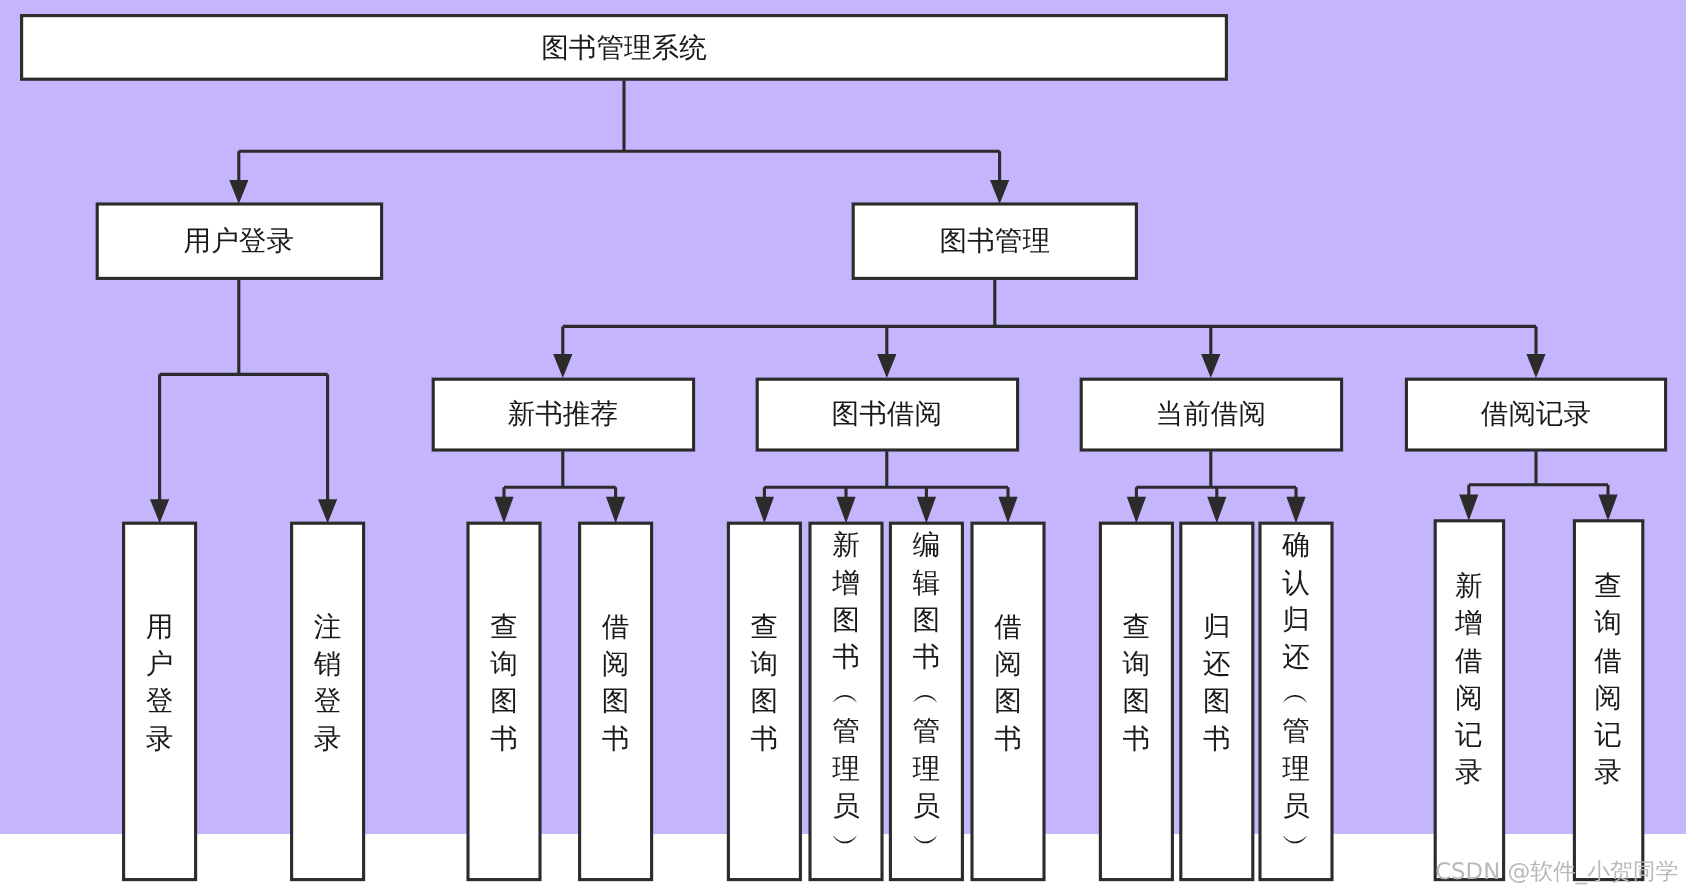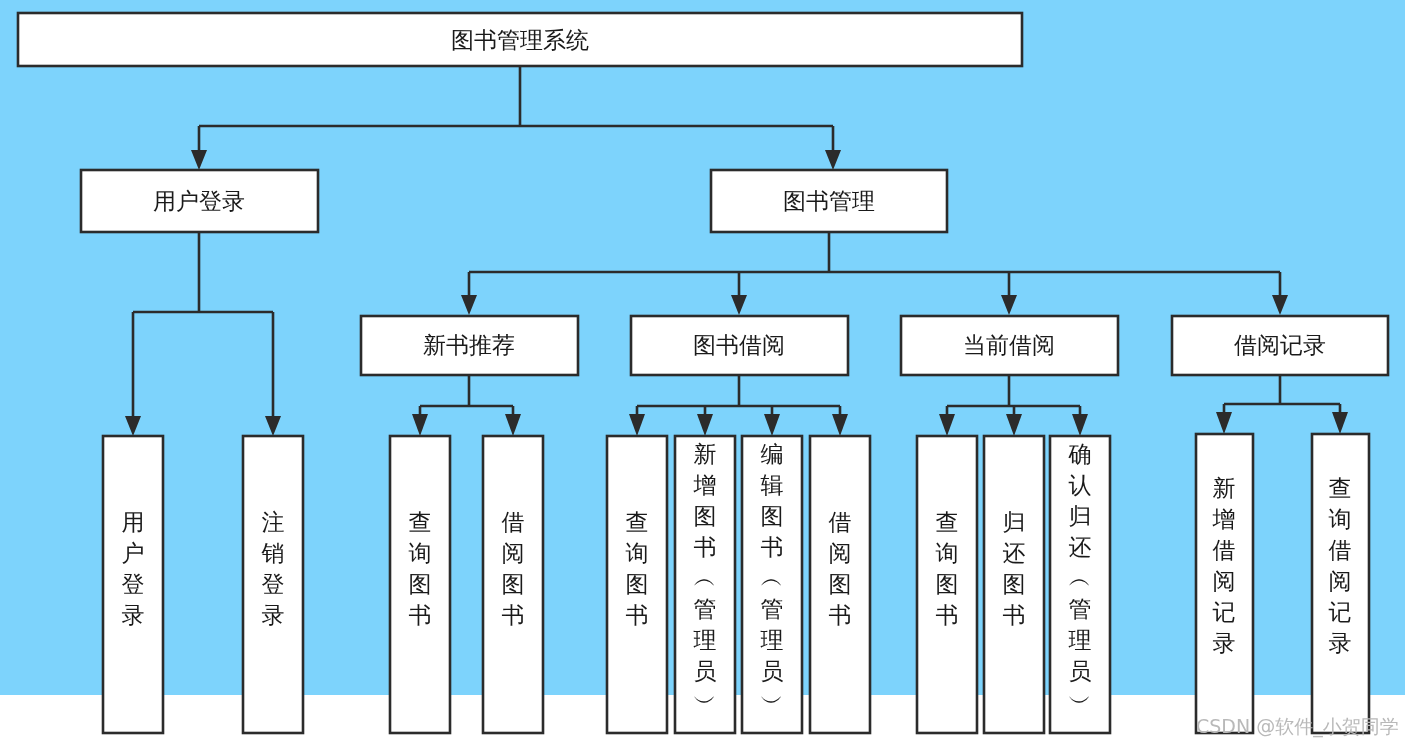--- a/index.html
+++ b/index.html
@@ -10,21 +10,21 @@
   body {
     width: 1405px;
     height: 747px;
     overflow: hidden;
     font-family: "DejaVu Sans", "Liberation Sans", sans-serif;
   }
   #diagram-root {
     position: relative;
     width: 1405px;
     height: 695px;
-    background: #7dd3fc;
+    background: #c4b5fd;
   }
   svg#tree-svg {
     position: absolute;
     left: 0;
     top: 0;
     width: 1405px;
     height: 747px;
     display: block;
   }
   .node-box {

